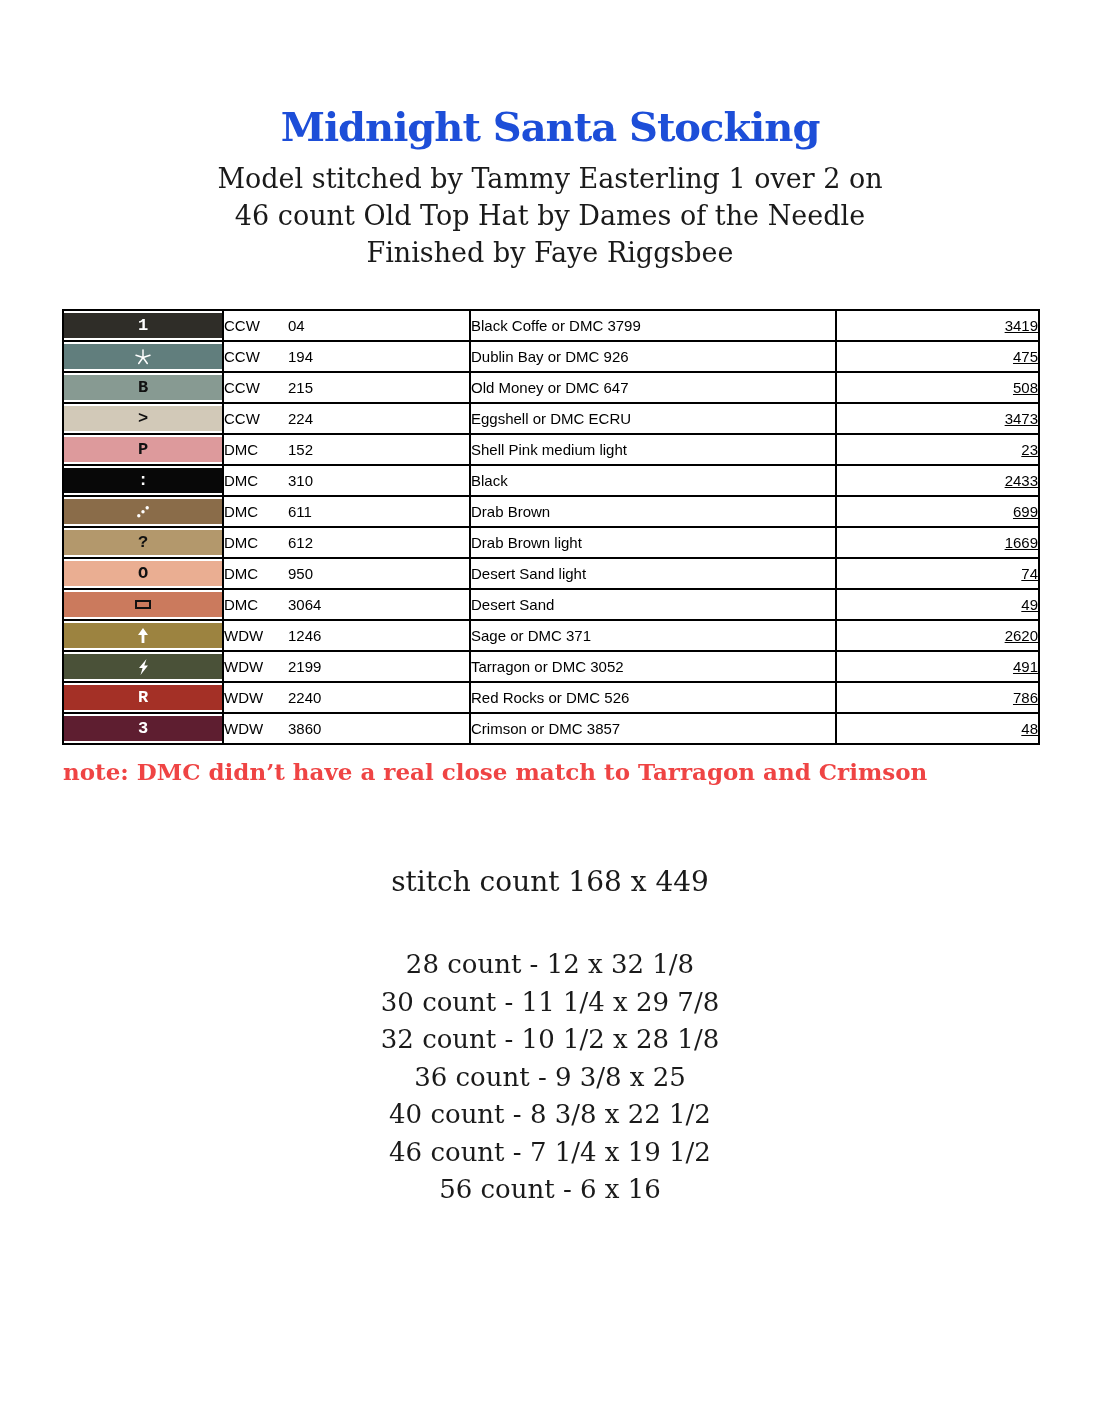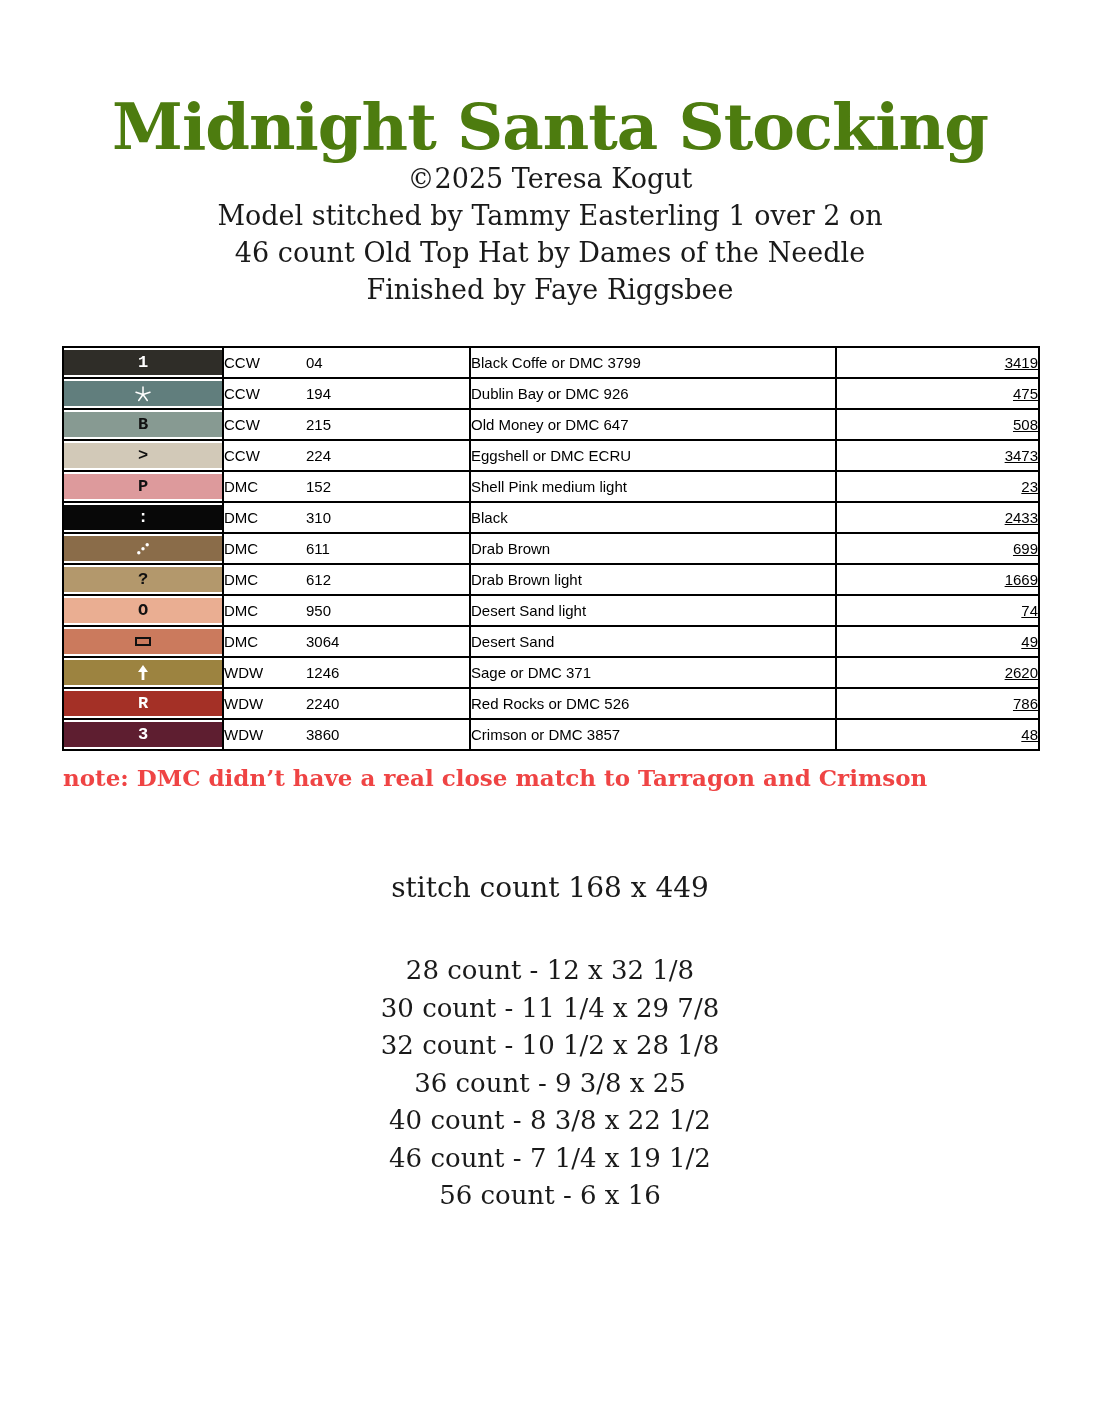--- a/index.html
+++ b/index.html
@@ -8,25 +8,25 @@
     height: 1415px;
     background: #ffffff;
     color: #1c1c1c;
     font-family: "DejaVu Serif", serif;
     overflow: hidden;
     position: relative;
   }
   .page-title {
     margin-top: 96px;
     text-align: center;
-    font-size: 64px;
+    font-size: 40px;
     font-weight: bold;
     letter-spacing: -1px;
     line-height: 62px;
-    color: #4d7c0f;
+    color: #1d4ed8;
   }
   .subtitle-block { text-align: center; margin-top: 2px; }
   .subtitle-line { font-size: 27px; line-height: 37px; color: #1a1a1a; }
 
   table.legend {
     border-collapse: collapse;
     table-layout: fixed;
     width: 976px;
     margin: 38px 0 0 62px;
     font-family: "Liberation Sans", sans-serif;
@@ -53,21 +53,21 @@
     display: flex;
     align-items: center;
     justify-content: center;
     font-family: "Liberation Mono", monospace;
     font-weight: bold;
     font-size: 17px;
     line-height: 1;
   }
   .swatch svg { display: block; }
   td.c-num { padding-left: 7px; }
-  .brand { display: inline-block; width: 82px; }
+  .brand { display: inline-block; width: 64px; }
   td.c-name { padding-left: 7px; }
   td.c-st { text-align: right; padding-right: 5px; text-decoration: underline; }
   .rect-outline {
     display: inline-block;
     width: 12px;
     height: 5px;
     border: 2px solid currentColor;
     box-sizing: content-box;
   }
   .note-line {
@@ -84,21 +84,20 @@
   }
   .sizes-block { margin-top: 48px; text-align: center; }
   .size-line { font-size: 26px; line-height: 37.5px; color: #1a1a1a; }
 </style>
 </head>
 <body>
 
 <div class="page-title">Midnight Santa Stocking</div>
 
 <div class="subtitle-block">
-  <div class="subtitle-line">©2025 Teresa Kogut</div>
   <div class="subtitle-line">Model stitched by Tammy Easterling 1 over 2 on</div>
   <div class="subtitle-line">46 count Old Top Hat by Dames of the Needle</div>
   <div class="subtitle-line">Finished by Faye Riggsbee</div>
 </div>
 
 <table class="legend">
   <colgroup>
       <col style="width:160px">
       <col style="width:247px">
       <col style="width:366px">
@@ -237,20 +236,32 @@
       <svg width="14" height="15" viewBox="0 0 14 15">
               <path fill="currentColor" d="M7 0 L12 7 L8.4 7 L8.4 15 L5.6 15 L5.6 7 L2 7 Z"></path>
             </svg>
     </div>
         </td>
     <td class="c-num"><span class="brand">WDW</span><span>1246</span></td>
     <td class="c-name">Sage or DMC 371</td>
     <td class="c-st">2620</td>
   </tr>
 
+  <tr class="body-row">
+    <td class="c-sym">
+          <div class="swatch" style="background-color: rgb(74, 81, 56); color: rgb(255, 255, 255);">
+      <svg width="14" height="16" viewBox="0 0 14 16">
+              <path fill="currentColor" d="M10.5 0 L3 9 L6.6 9 L4.5 16 L12 6.6 L8.3 6.6 Z"></path>
+            </svg>
+    </div>
+        </td>
+    <td class="c-num"><span class="brand">WDW</span><span>2199</span></td>
+    <td class="c-name">Tarragon or DMC 3052</td>
+    <td class="c-st">491</td>
+  </tr>
 
   <tr class="body-row">
     <td class="c-sym">
           <div class="swatch" style="background-color: rgb(164, 48, 38); color: rgb(255, 255, 255);">
             <span>R</span>
           </div>
         </td>
     <td class="c-num"><span class="brand">WDW</span><span>2240</span></td>
     <td class="c-name">Red Rocks or DMC 526</td>
     <td class="c-st">786</td>

